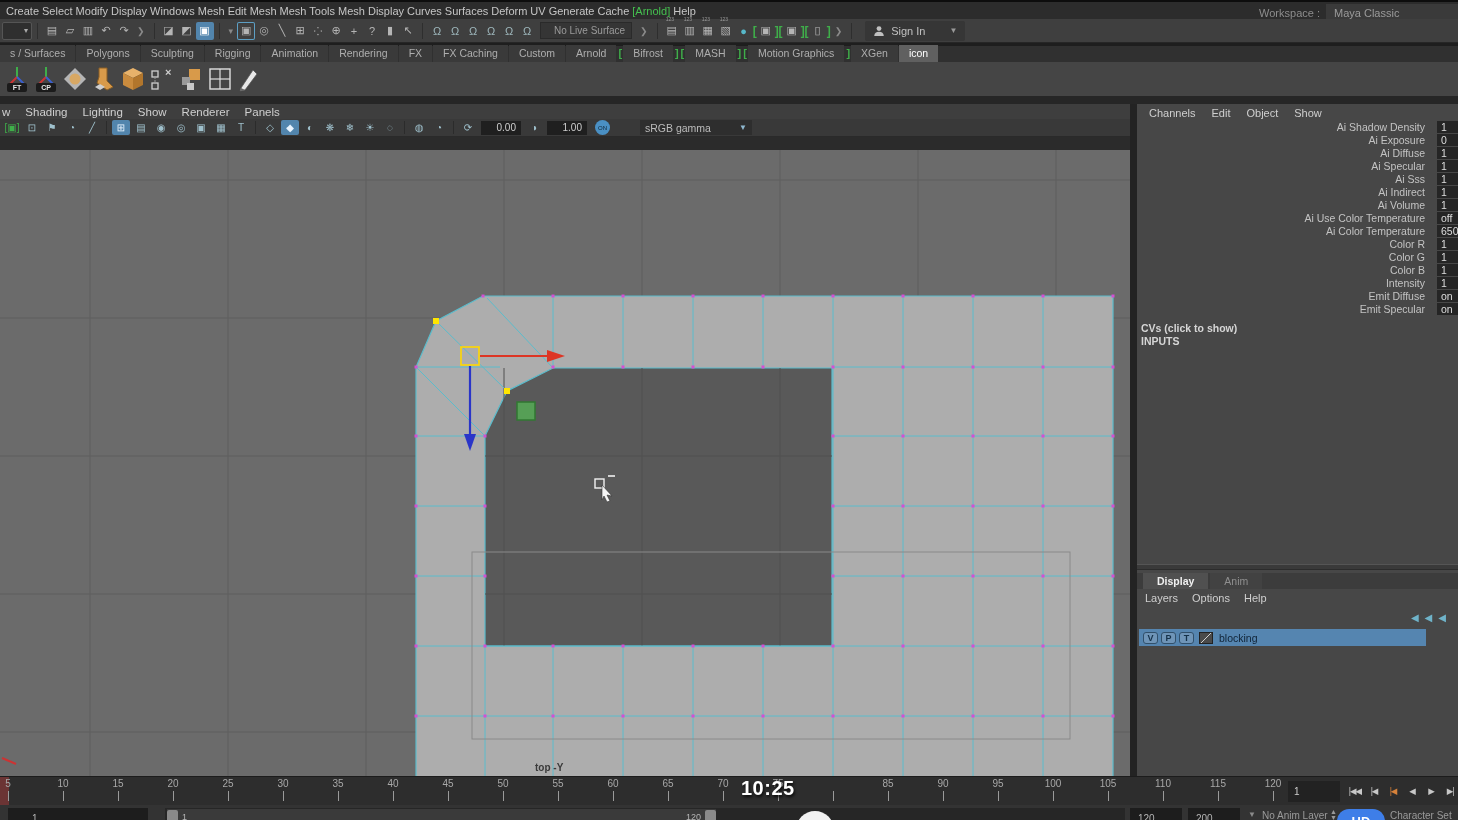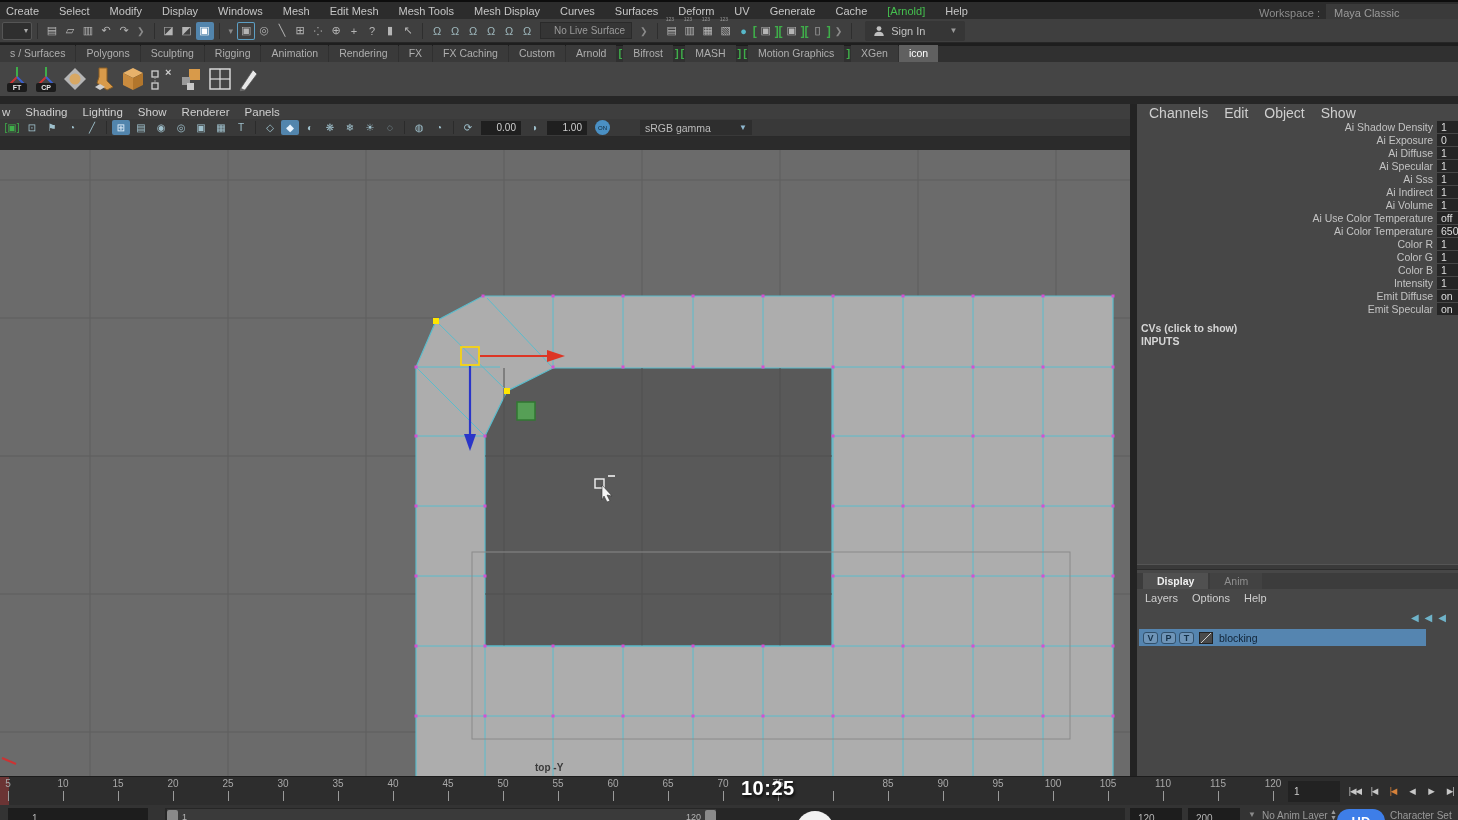--- a/index.html
+++ b/index.html
@@ -5,21 +5,21 @@
   * { margin:0; padding:0; box-sizing:border-box; }
   html,body { background:#1a1a1a; }
   body { font-family:"Liberation Sans", sans-serif; }
   #app {
     position:relative; width:1458px; height:820px; overflow:hidden;
     background:#2b2b2b; color:#c9c9c9; font-size:11px;
   }
   
   #menubar { position:absolute; left:0; top:0; width:1458px; height:19px;
     background:#2c2c2c; border-top:2px solid #0d0d0d; display:flex; align-items:center; }
-  #menu-items { display:flex; gap:20px; padding-left:6px; align-items:center; }
+  #menu-items { display:flex; gap:3px; padding-left:6px; align-items:center; }
   .menu-item { color:#c6c6c6; font-size:11px; white-space:nowrap; cursor:default; }
   .menu-item.arnold { color:#45c04f; }
   #workspace { position:absolute; right:0; top:2px; height:17px; display:flex; align-items:center; }
   #workspace-label { color:#8d8d8d; margin-right:6px; }
   #workspace-value { background:#3a3a3a; color:#9b9b9b; width:132px; height:17px;
     display:flex; align-items:center; padding-left:8px; }
   
   #statusbar { position:absolute; left:0; top:19px; width:1458px; height:24px;
     background:#3f3f3f; border-bottom:1px solid #262626; display:flex; align-items:center; padding-left:2px; }
   .sb-item { display:flex; align-items:center; justify-content:center; height:18px; }
@@ -67,25 +67,25 @@
   #gamma-toggle { width:15px; height:15px; border-radius:50%; background:#4a90c4;
     color:#0d2333; font-size:6px; display:flex; align-items:center; justify-content:center; margin:0 4px; }
   #colorspace-dd { width:112px; height:15px; background:#2e2e2e; display:flex; align-items:center;
     justify-content:space-between; padding:0 5px; color:#bcbcbc; font-size:10.5px;margin-left:24px; }
   #colorspace-dd .caret { color:#8fb8d0; font-size:8px; }
   #viewport { position:absolute; left:0; top:137px; width:1292px; height:639px; background:#6b6b6b;margin-top:13px; }
   
   #vdivider { position:absolute; left:1130px; top:104px; width:7px; height:672px; background:#232323; }
   #rightpanel { position:absolute; left:1137px; top:104px; width:321px; height:672px; background:#474747; overflow:hidden; }
   #cb-menu { display:flex; gap:16px; padding:2px 0 0 12px; height:16px; align-items:center; }
-  .cb-menu-item { color:#cfcfcf; font-size:14px; }
+  .cb-menu-item { color:#cfcfcf; font-size:11px; }
   #cb-object { color:#e2e2e2; font-weight:bold; font-size:11px; padding:3px 0 2px 4px; }
   .attr-row { display:flex; align-items:center; height:13px; }
   .attr-name { flex:1; text-align:right; color:#c3c3c3; font-size:10.5px; padding-right:4px;
-    margin-right:0; white-space:nowrap; }
+    margin-right:8px; white-space:nowrap; }
   .attr-val { width:26px; background:#252525; color:#dcdcdc; font-size:10.5px; height:12px;
     display:flex; align-items:center; padding-left:4px; margin-right:-5px; }
   .cb-bold { color:#d6d6d6; font-weight:bold; font-size:10.5px; padding-left:4px; height:13px; display:flex; align-items:center; }
   .cb-node { color:#d6d6d6; font-weight:bold; font-size:10.5px; padding-left:12px; height:13px; display:flex; align-items:center; }
   #cb-splitter { position:absolute; left:0; top:460px; width:321px; height:6px; background:#3a3a3a;
     border-top:1px solid #555; border-bottom:1px solid #2c2c2c; }
   #layer-tabs { position:absolute; left:0; top:469px; width:321px; height:16px; background:#3c3c3c;
     display:flex; align-items:flex-end; padding-left:6px; gap:2px; }
   .layer-tab { padding:2px 14px; font-size:10.5px; color:#8f8f8f; background:#424242; }
   .layer-tab.active { background:#505050; color:#f0f0f0; font-weight:bold; }

